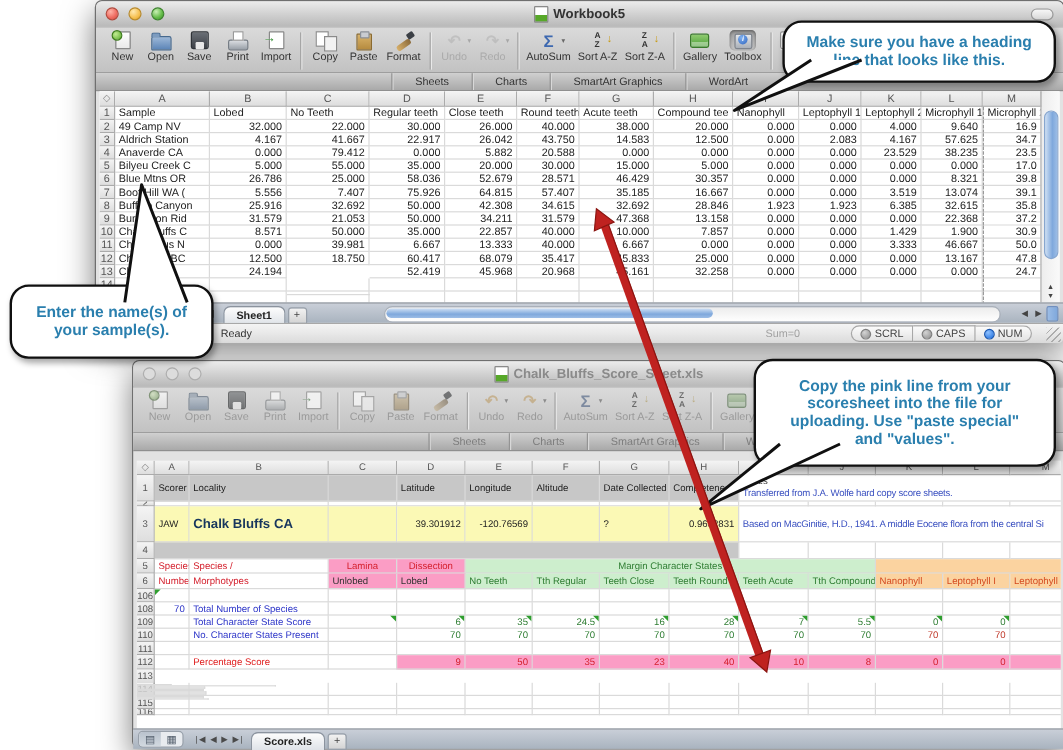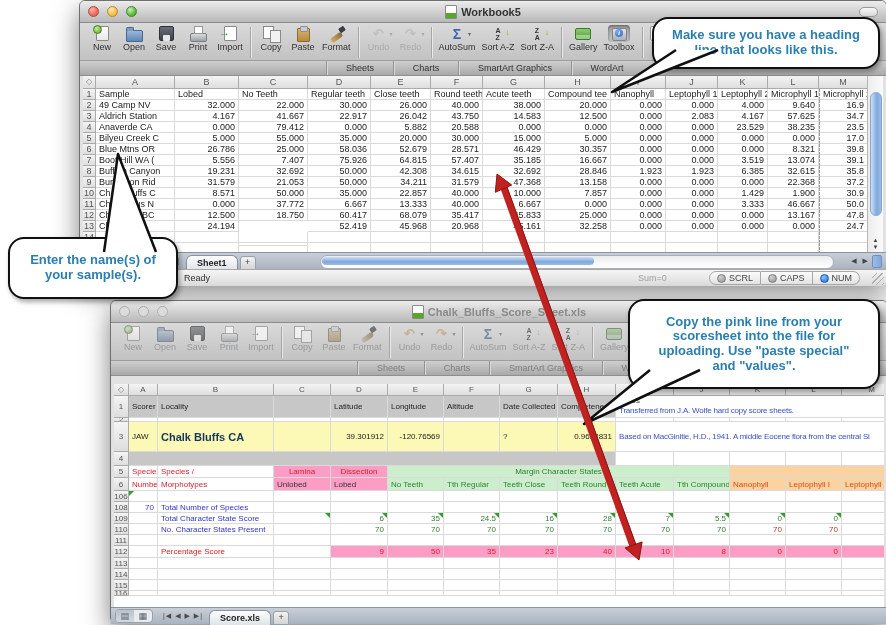--- a/index.html
+++ b/index.html
@@ -367,21 +367,21 @@
             <div class="c num" style="width: 66px;">16.667</div>
             <div class="c num" style="width: 55px;">0.000</div>
             <div class="c num" style="width: 52px;">0.000</div>
             <div class="c num" style="width: 50px;">3.519</div>
             <div class="c num" style="width: 51px;">13.074</div>
             <div class="c num dashL" style="width: 49px;">39.1</div>
           </div>
           <div class="srow" style="height: 11px; line-height: 11px;">
             <div class="rn" style="width: 13px;">8</div>
             <div class="c" style="width: 79px;">Buffalo Canyon</div>
-            <div class="c num" style="width: 64px;">19.231</div>
+            <div class="c num" style="width: 64px;">25.916</div>
             <div class="c num" style="width: 69px;">32.692</div>
             <div class="c num" style="width: 63px;">50.000</div>
             <div class="c num" style="width: 60px;">42.308</div>
             <div class="c num" style="width: 52px;">34.615</div>
             <div class="c num" style="width: 62px;">32.692</div>
             <div class="c num" style="width: 66px;">28.846</div>
             <div class="c num" style="width: 55px;">1.923</div>
             <div class="c num" style="width: 52px;">1.923</div>
             <div class="c num" style="width: 50px;">6.385</div>
             <div class="c num" style="width: 51px;">32.615</div>
@@ -416,21 +416,21 @@
             <div class="c num" style="width: 55px;">0.000</div>
             <div class="c num" style="width: 52px;">0.000</div>
             <div class="c num" style="width: 50px;">1.429</div>
             <div class="c num" style="width: 51px;">1.900</div>
             <div class="c num dashL" style="width: 49px;">30.9</div>
           </div>
           <div class="srow" style="height: 11px; line-height: 11px;">
             <div class="rn" style="width: 13px;">11</div>
             <div class="c" style="width: 79px;">Chiropagus N</div>
             <div class="c num" style="width: 64px;">0.000</div>
-            <div class="c num" style="width: 69px;">37.772</div>
+            <div class="c num" style="width: 69px;">39.981</div>
             <div class="c num" style="width: 63px;">6.667</div>
             <div class="c num" style="width: 60px;">13.333</div>
             <div class="c num" style="width: 52px;">40.000</div>
             <div class="c num" style="width: 62px;">6.667</div>
             <div class="c num" style="width: 66px;">0.000</div>
             <div class="c num" style="width: 55px;">0.000</div>
             <div class="c num" style="width: 52px;">0.000</div>
             <div class="c num" style="width: 50px;">3.333</div>
             <div class="c num" style="width: 51px;">46.667</div>
             <div class="c num dashL" style="width: 49px;">50.0</div>
@@ -815,21 +815,21 @@
             <div class="c pinkval num" style="width: 56px;">50</div>
             <div class="c pinkval num" style="width: 56px;">35</div>
             <div class="c pinkval num" style="width: 58px;">23</div>
             <div class="c pinkval num" style="width: 58px;">40</div>
             <div class="c pinkval num" style="width: 58px;">10</div>
             <div class="c pinkval num" style="width: 56px;">8</div>
             <div class="c pinkval num" style="width: 56px;">0</div>
             <div class="c pinkval num" style="width: 56px;">0</div>
             <div class="c pinkval num" style="width: 60px;">1</div>
           </div>
-          <div class="srow" style="height: 11px; line-height: 11px;">
+          <div class="srow" style="height: 11px; line-height: 11px; flex-direction: column;">
             <div class="rn" style="width: 15px; font-size: 8px; line-height: 11px;">113</div>
             <div class="c" style="width: 29px;"></div>
             <div class="c" style="width: 116px;"></div>
             <div class="c" style="width: 57px;"></div>
             <div class="c" style="width: 57px;"></div>
             <div class="c" style="width: 56px;"></div>
             <div class="c" style="width: 56px;"></div>
             <div class="c" style="width: 58px;"></div>
             <div class="c" style="width: 58px;"></div>
             <div class="c" style="width: 58px;"></div>

